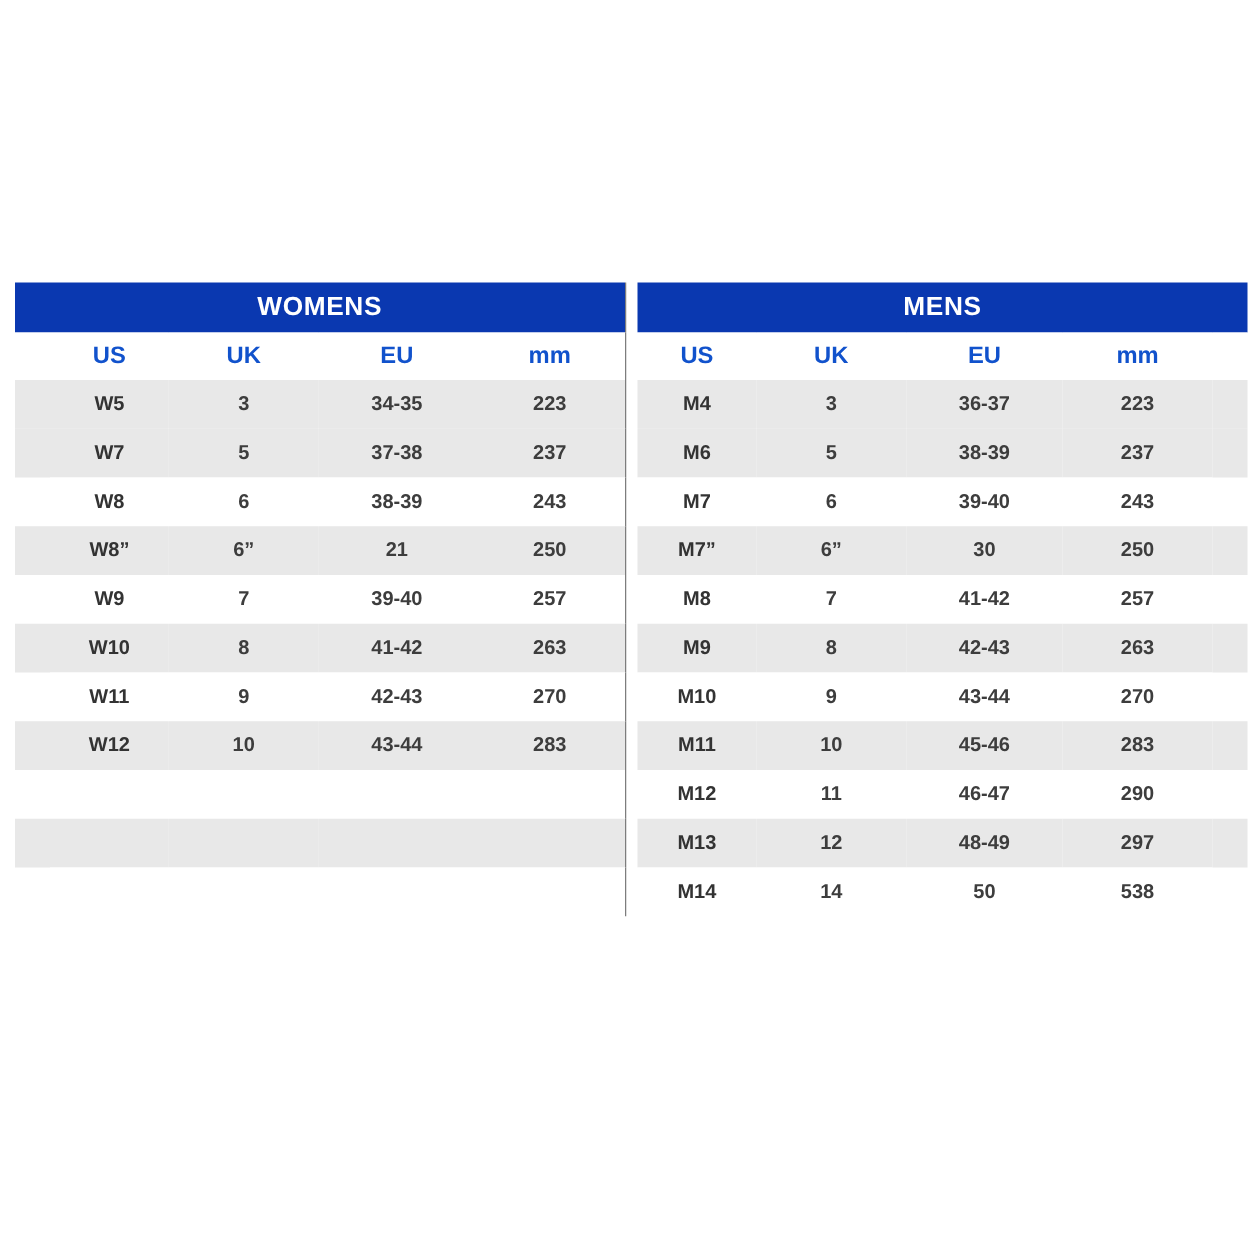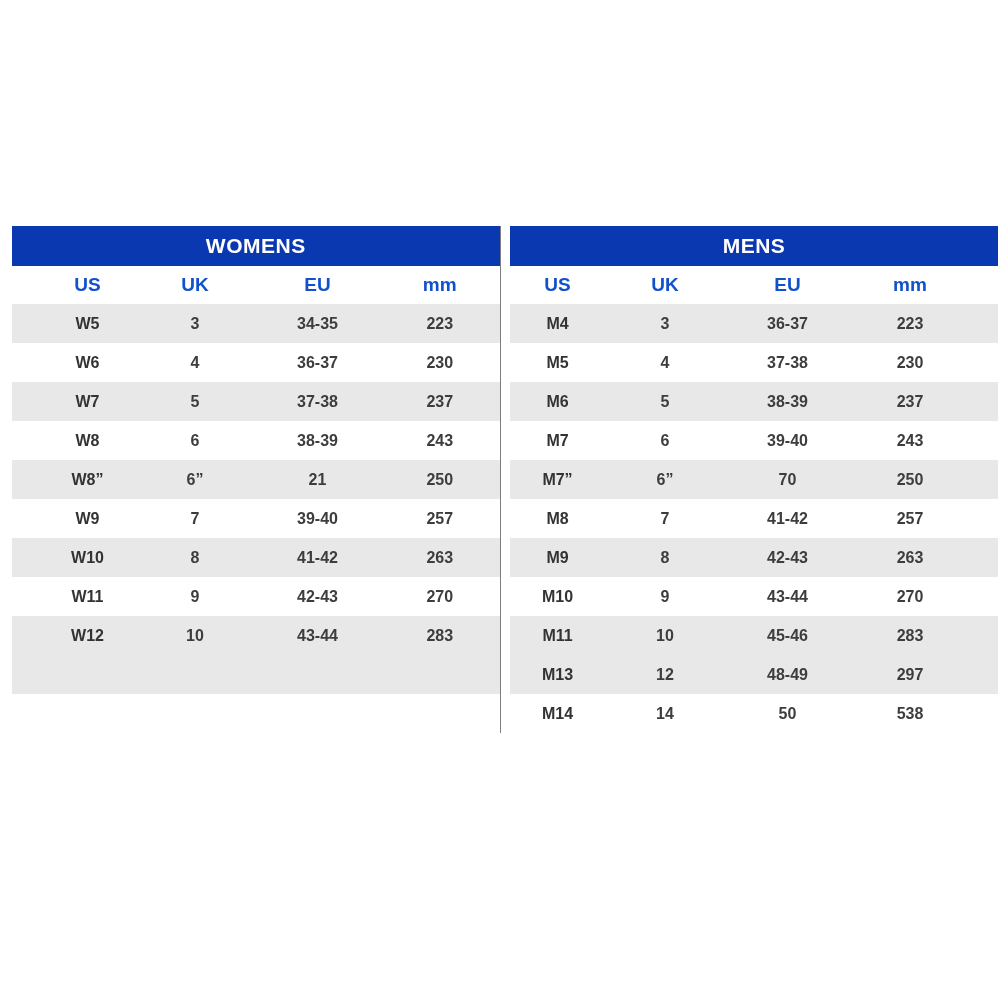--- a/index.html
+++ b/index.html
@@ -139,33 +139,20 @@
           <td class="cell num">34-35</td>
           <td class="cell num">223</td>
           <td class="divider"></td>
           <td class="cell">M4</td>
           <td class="cell num">3</td>
           <td class="cell num">36-37</td>
           <td class="cell num">223</td>
           <td class="spacer-right"></td>
         </tr>
 
-        <tr>
-          <td class="spacer-left"></td>
-          <td class="cell">W6</td>
-          <td class="cell num">4</td>
-          <td class="cell num">36-37</td>
-          <td class="cell num">230</td>
-          <td class="divider"></td>
-          <td class="cell">M5</td>
-          <td class="cell num">4</td>
-          <td class="cell num">37-38</td>
-          <td class="cell num">230</td>
-          <td class="spacer-right"></td>
-        </tr>
 
         <tr class="shade">
           <td class="spacer-left"></td>
           <td class="cell">W7</td>
           <td class="cell num">5</td>
           <td class="cell num">37-38</td>
           <td class="cell num">237</td>
           <td class="divider"></td>
           <td class="cell">M6</td>
           <td class="cell num">5</td>
@@ -190,21 +177,21 @@
 
         <tr class="shade">
           <td class="spacer-left"></td>
           <td class="cell">W8”</td>
           <td class="cell num">6”</td>
           <td class="cell num">21</td>
           <td class="cell num">250</td>
           <td class="divider"></td>
           <td class="cell">M7”</td>
           <td class="cell num">6”</td>
-          <td class="cell num">70</td>
+          <td class="cell num">30</td>
           <td class="cell num">250</td>
           <td class="spacer-right"></td>
         </tr>
 
         <tr>
           <td class="spacer-left"></td>
           <td class="cell">W9</td>
           <td class="cell num">7</td>
           <td class="cell num">39-40</td>
           <td class="cell num">257</td>
@@ -251,20 +238,33 @@
           <td class="cell num">43-44</td>
           <td class="cell num">283</td>
           <td class="divider"></td>
           <td class="cell">M11</td>
           <td class="cell num">10</td>
           <td class="cell num">45-46</td>
           <td class="cell num">283</td>
           <td class="spacer-right"></td>
         </tr>
 
+        <tr>
+          <td class="spacer-left"></td>
+          <td class="cell"></td>
+          <td class="cell num"></td>
+          <td class="cell num"></td>
+          <td class="cell num"></td>
+          <td class="divider"></td>
+          <td class="cell">M12</td>
+          <td class="cell num">11</td>
+          <td class="cell num">46-47</td>
+          <td class="cell num">290</td>
+          <td class="spacer-right"></td>
+        </tr>
 
         <tr class="shade">
           <td class="spacer-left"></td>
           <td class="cell"></td>
           <td class="cell num"></td>
           <td class="cell num"></td>
           <td class="cell num"></td>
           <td class="divider"></td>
           <td class="cell">M13</td>
           <td class="cell num">12</td>

